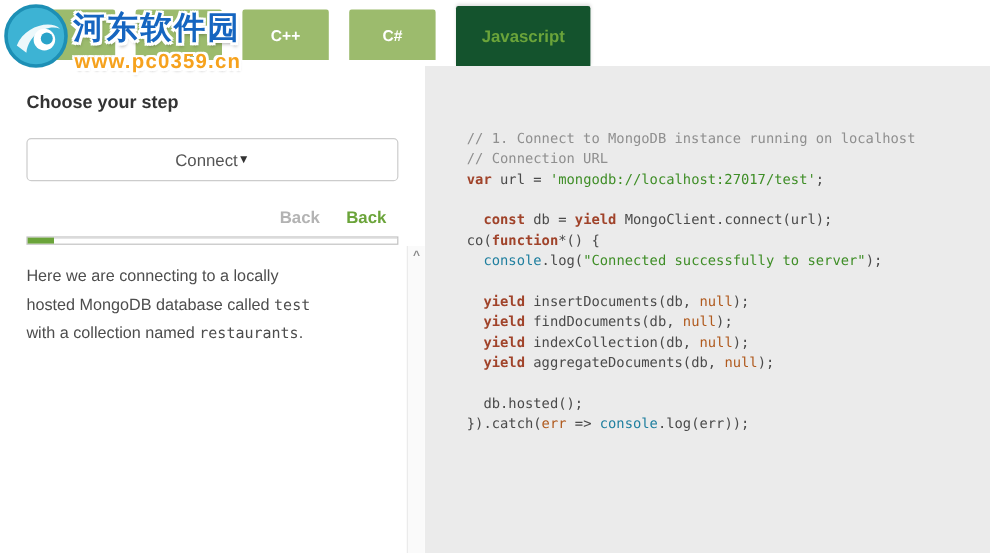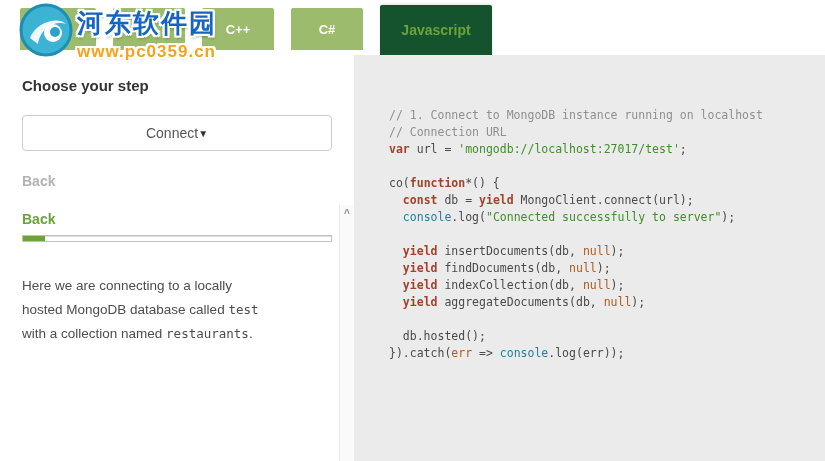--- a/index.html
+++ b/index.html
@@ -75,34 +75,33 @@
   }
   .dropdown .caret { font-size: 10px; color: #333333; }
   .nav-links {
     display: flex;
     justify-content: flex-end;
     gap: 22px;
     margin-top: 22px;
     padding-right: 10px;
     font-size: 14px;
     font-weight: bold;
-    flex-direction: column;
   }
   .nav-links .back { color: #b3b3b3; cursor: pointer; text-decoration: none; }
   .nav-links .next { color: var(--accent, #6ba43a); cursor: pointer; text-decoration: none; }
   .progress {
     margin-top: 8px;
     height: 7px;
     border: 1px solid #c2c2c2;
     background: #ffffff;
     box-shadow: inset 0 1px 0 #dddddd;
   }
   .progress .fill { height: 100%; background: var(--accent, #6ba43a); }
   .description {
-    margin-top: 32px;
+    margin-top: 14px;
     width: 246px;
     font-size: 13.5px;
     line-height: 24px;
     color: #4d4d4d;
   }
   .description code {
     font-family: "DejaVu Sans Mono", monospace;
     font-size: 12.5px;
     color: #4d4d4d;
   }
@@ -144,25 +143,26 @@
   .tok-kw { color: var(--code-keyword, #a0432a); font-weight: bold; }
   .tok-st { color: var(--code-string, #3f8e27); }
   .tok-bi { color: var(--code-builtin, #1f7f9f); }
   .tok-li { color: var(--code-literal, #b05a1e); }
   .tok-pl { color: var(--code-plain, #4a4a4a); }
 
   
   .watermark {
     position: absolute;
     top: 2px;
-    left: 18px;
+    left: 2px;
     display: flex;
     align-items: flex-start;
     pointer-events: none;
     z-index: 10;
+    text-align: right;
   }
   .wm-text { margin-left: 3px; padding-top: 4px; }
   .wm-name {
     font-size: 26px;
     font-weight: bold;
     letter-spacing: 2px;
     color: #1565c0;
     text-shadow: -2px -2px 0 #fff, 2px -2px 0 #fff, -2px 2px 0 #fff, 2px 2px 0 #fff,
                  -2px 0 0 #fff, 2px 0 0 #fff, 0 -2px 0 #fff, 0 2px 0 #fff,
                  1px 3px 3px rgba(0,0,0,0.35);
@@ -226,22 +226,22 @@
         <div class="scroll-up">^</div>
       </div>
     </aside>
 
     <main class="code-panel">
       <div class="code">
           <div class="code-line"><span class="tok-cm">// 1. Connect to MongoDB instance running on localhost</span></div>
           <div class="code-line"><span class="tok-cm">// Connection URL</span></div>
           <div class="code-line"><span class="tok-kw">var</span><span class="tok-pl"> url = </span><span class="tok-st">'mongodb://localhost:27017/test'</span><span class="tok-pl">;</span></div>
           <div class="code-line">&nbsp;</div>
+          <div class="code-line"><span class="tok-pl">  </span><span class="tok-kw">const</span><span class="tok-pl"> db = </span><span class="tok-kw">yield</span><span class="tok-pl"> MongoClient.connect(url);</span></div>
           <div class="code-line"><span class="tok-pl">co(</span><span class="tok-kw">function</span><span class="tok-pl">*() {</span></div>
-          <div class="code-line"><span class="tok-pl">  </span><span class="tok-kw">const</span><span class="tok-pl"> db = </span><span class="tok-kw">yield</span><span class="tok-pl"> MongoClient.connect(url);</span></div>
           <div class="code-line"><span class="tok-pl">  </span><span class="tok-bi">console</span><span class="tok-pl">.log(</span><span class="tok-st">"Connected successfully to server"</span><span class="tok-pl">);</span></div>
           <div class="code-line">&nbsp;</div>
           <div class="code-line"><span class="tok-pl">  </span><span class="tok-kw">yield</span><span class="tok-pl"> insertDocuments(db, </span><span class="tok-li">null</span><span class="tok-pl">);</span></div>
           <div class="code-line"><span class="tok-pl">  </span><span class="tok-kw">yield</span><span class="tok-pl"> findDocuments(db, </span><span class="tok-li">null</span><span class="tok-pl">);</span></div>
           <div class="code-line"><span class="tok-pl">  </span><span class="tok-kw">yield</span><span class="tok-pl"> indexCollection(db, </span><span class="tok-li">null</span><span class="tok-pl">);</span></div>
           <div class="code-line"><span class="tok-pl">  </span><span class="tok-kw">yield</span><span class="tok-pl"> aggregateDocuments(db, </span><span class="tok-li">null</span><span class="tok-pl">);</span></div>
           <div class="code-line">&nbsp;</div>
           <div class="code-line"><span class="tok-pl">  db.hosted();</span></div>
           <div class="code-line"><span class="tok-pl">}).catch(</span><span class="tok-li">err</span><span class="tok-pl"> =&gt; </span><span class="tok-bi">console</span><span class="tok-pl">.log(err));</span></div>
         </div>

